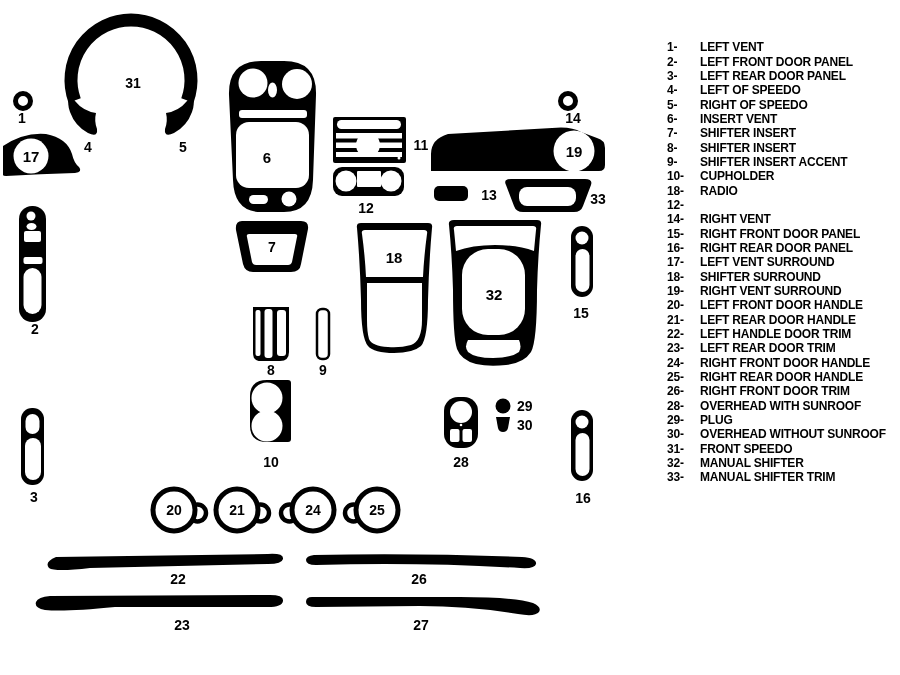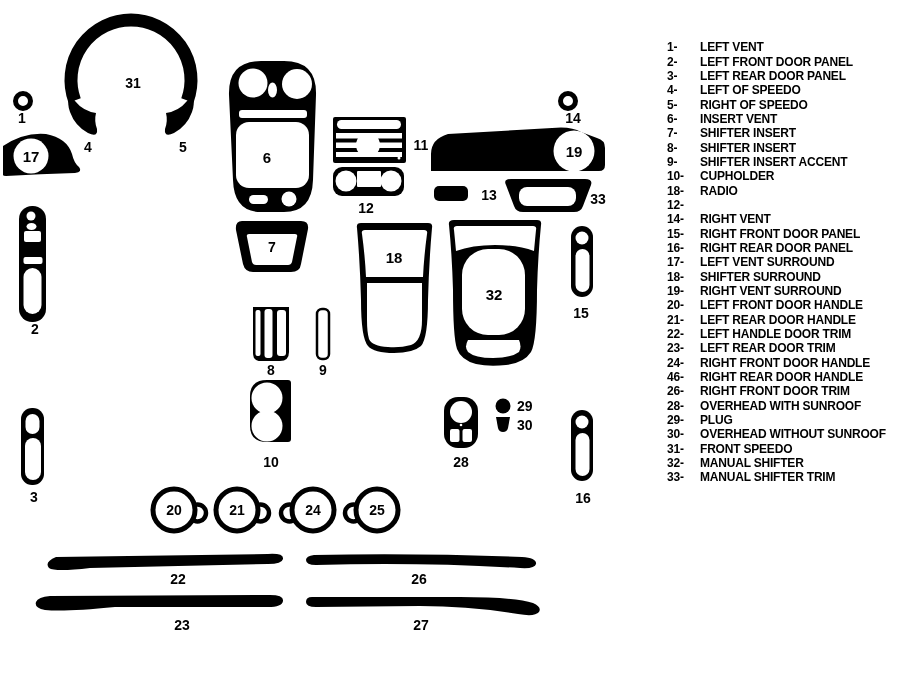--- a/index.html
+++ b/index.html
@@ -326,21 +326,21 @@
     </div>
     <div class="legend-row">
       <span class="legend-num">23-</span>
       <span class="legend-label">LEFT REAR DOOR TRIM</span>
     </div>
     <div class="legend-row">
       <span class="legend-num">24-</span>
       <span class="legend-label">RIGHT FRONT DOOR HANDLE</span>
     </div>
     <div class="legend-row">
-      <span class="legend-num">46-</span>
+      <span class="legend-num">25-</span>
       <span class="legend-label">RIGHT REAR DOOR HANDLE</span>
     </div>
     <div class="legend-row">
       <span class="legend-num">26-</span>
       <span class="legend-label">RIGHT FRONT DOOR TRIM</span>
     </div>
     <div class="legend-row">
       <span class="legend-num">28-</span>
       <span class="legend-label">OVERHEAD WITH SUNROOF</span>
     </div>

